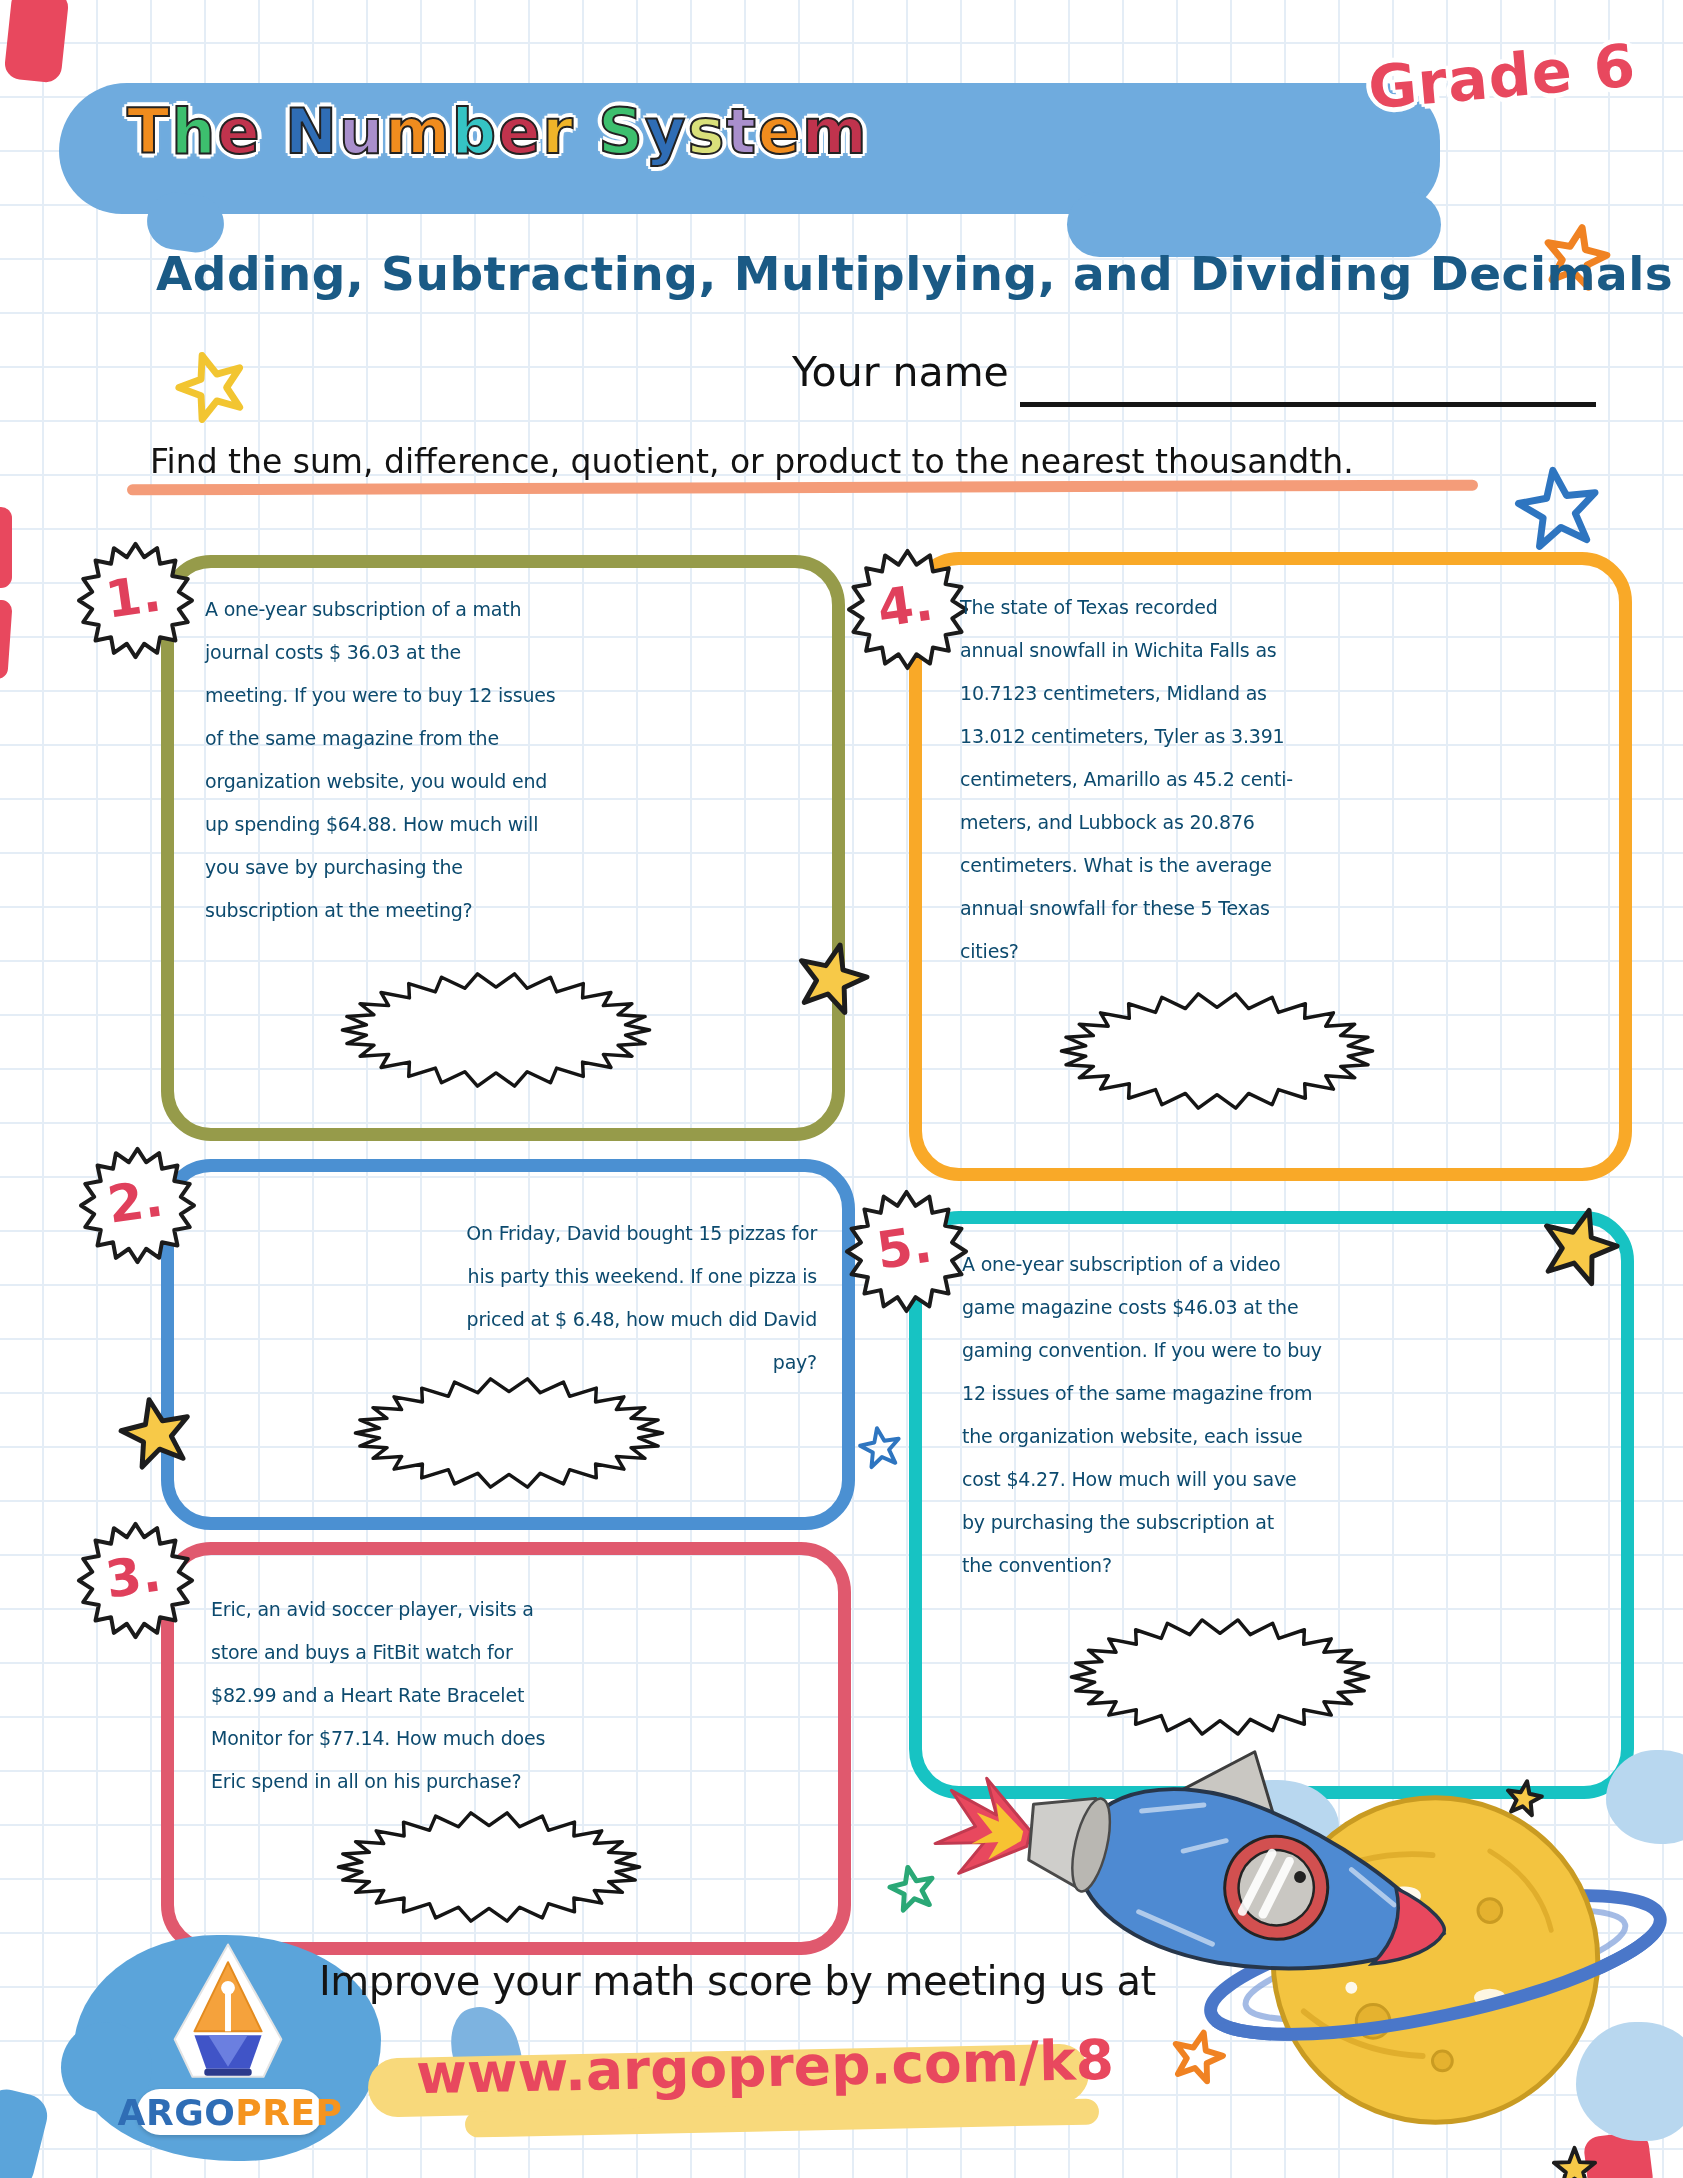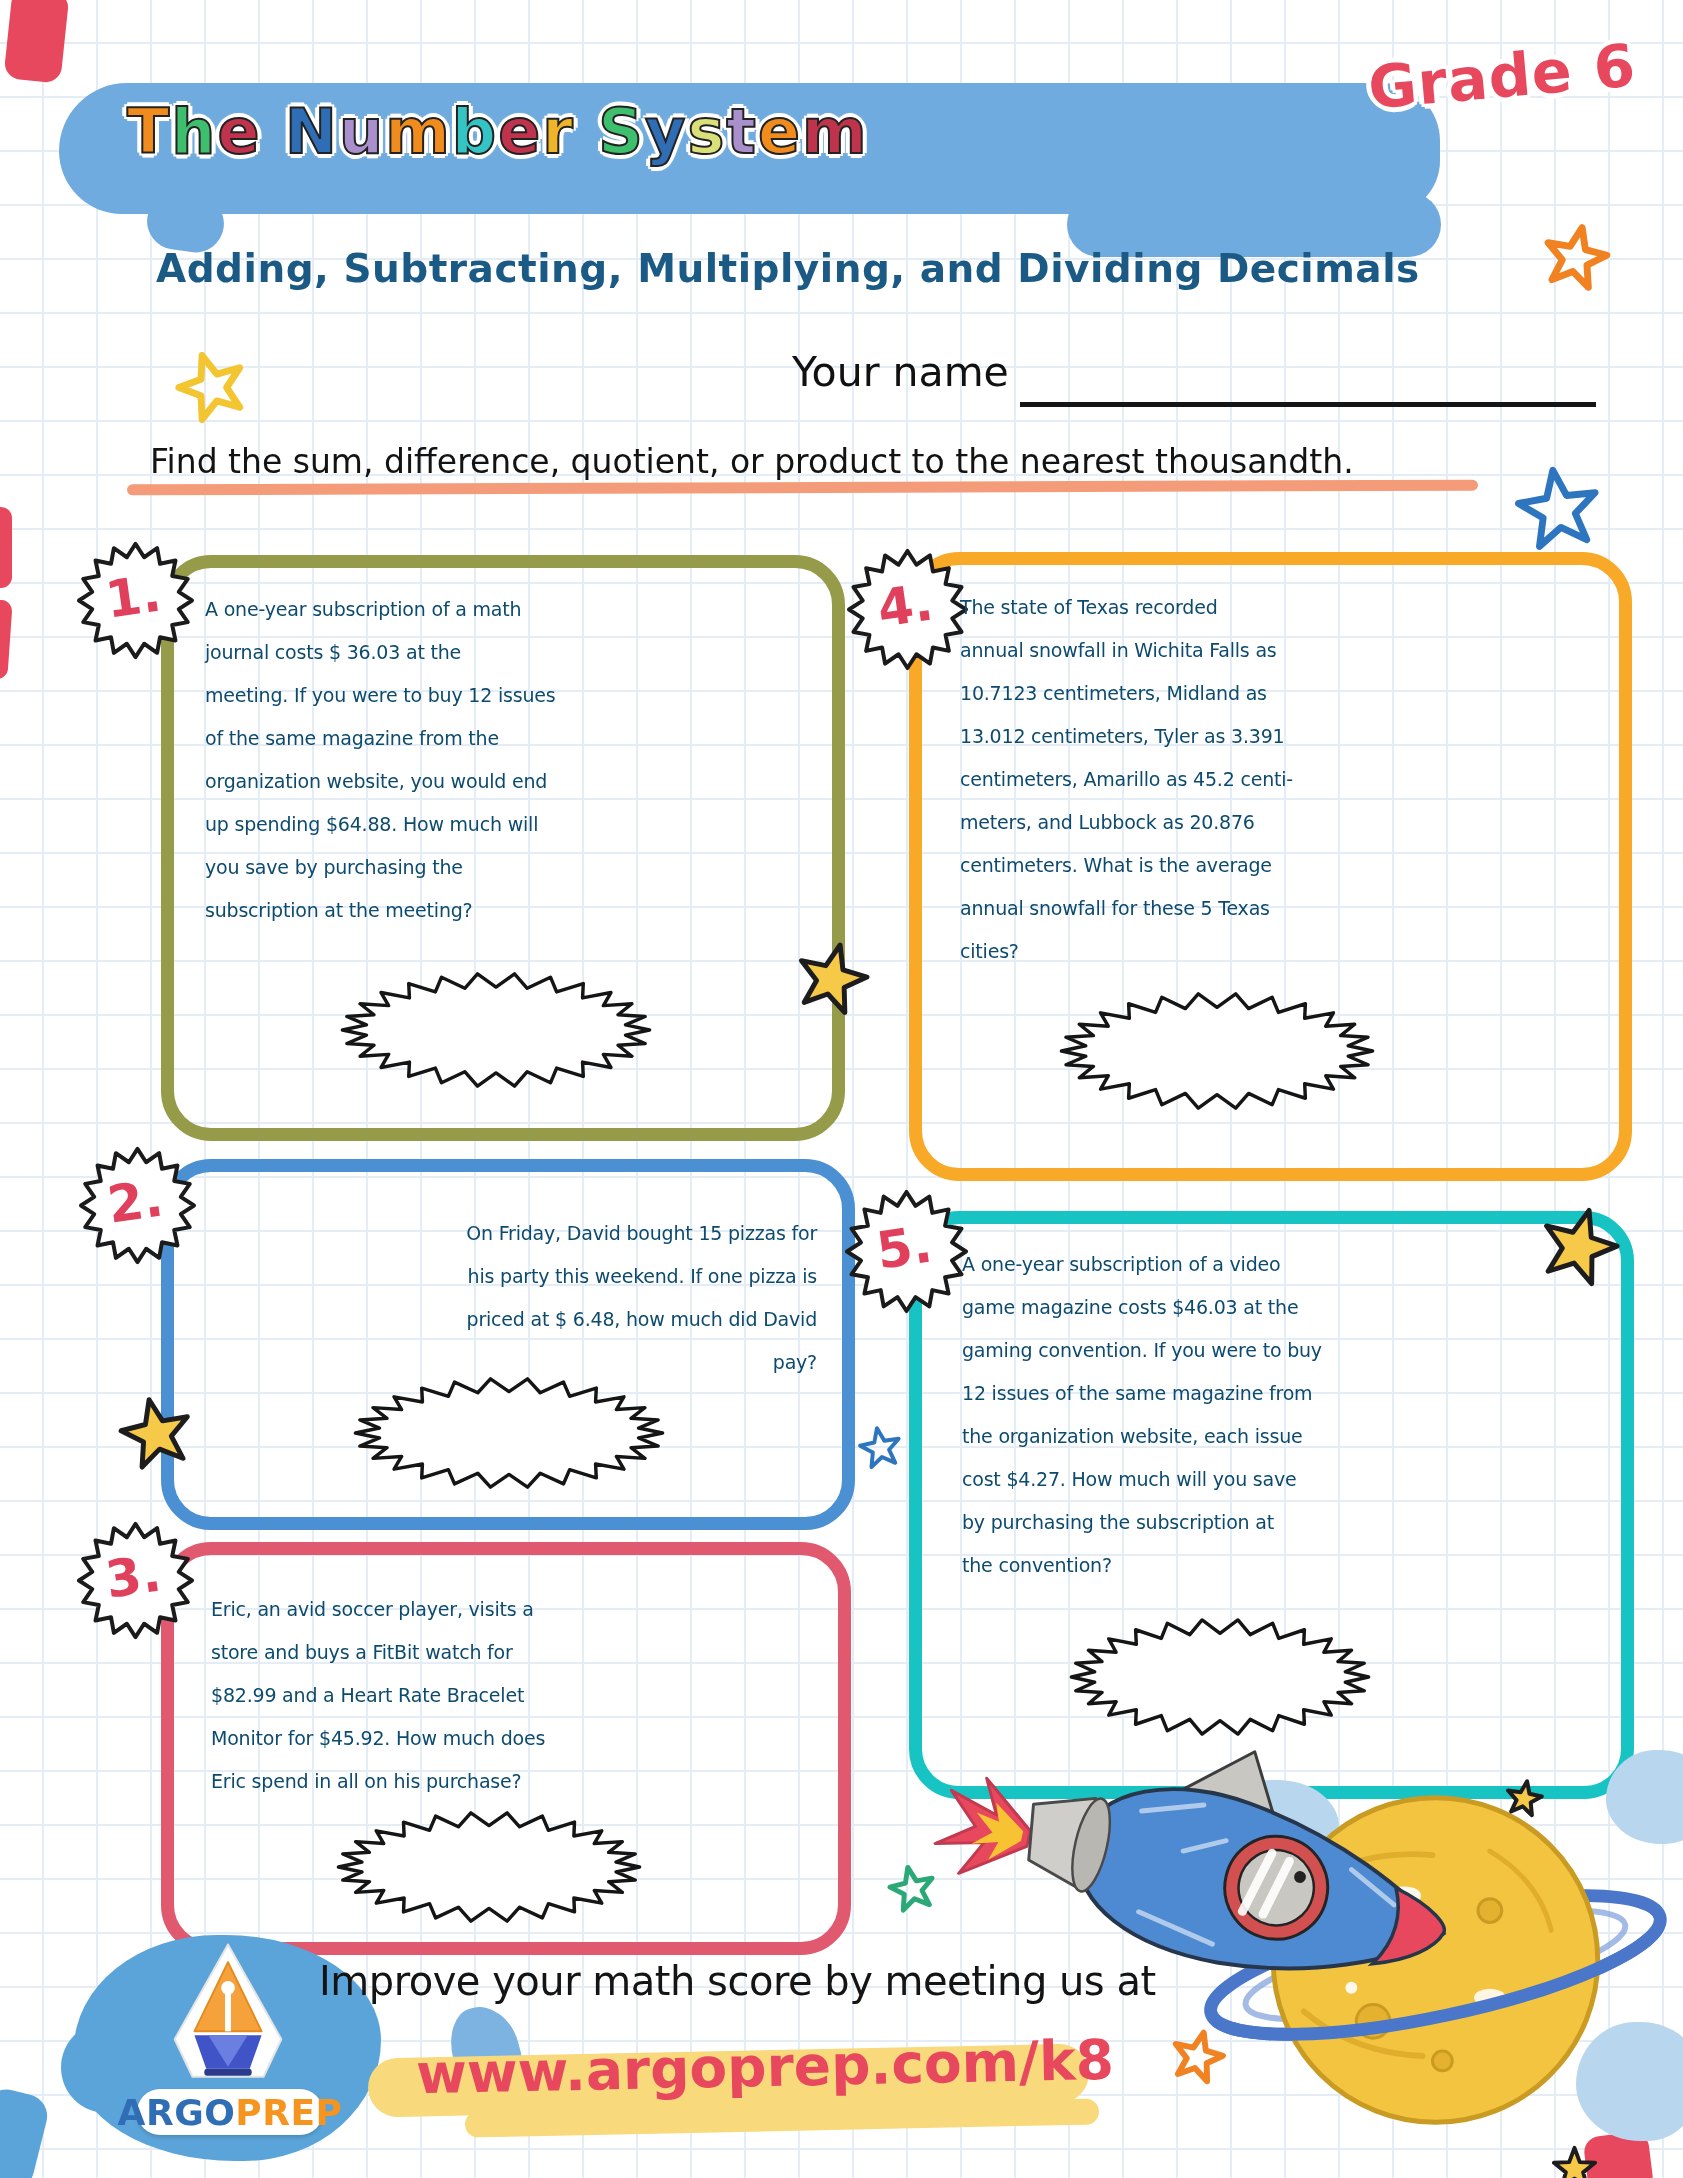--- a/index.html
+++ b/index.html
@@ -10,21 +10,21 @@
   .dec{position:absolute;line-height:0;}
   
   .band{position:absolute;left:59px;top:83px;width:1381px;height:131px;background:#6fabde;border-radius:69px 59px 54px 64px;}
   .band-tail{position:absolute;left:147px;top:194px;width:77px;height:57px;background:#6fabde;border-radius:30px;transform:rotate(8deg);}
   .band-swoosh{position:absolute;left:1067px;top:192px;width:374px;height:65px;background:#6fabde;border-radius:34px;}
   .title{position:absolute;left:127px;top:95px;font-size:62px;font-weight:bold;letter-spacing:2px;white-space:pre;
     -webkit-text-stroke:2px #222;
     text-shadow:0 0 6px #fff,3px 3px 0 #fff,-3px 3px 0 #fff,3px -3px 0 #fff,-3px -3px 0 #fff,5px 0 0 #fff,-5px 0 0 #fff,0 5px 0 #fff,0 -5px 0 #fff;}
   .grade{position:absolute;left:1368px;top:42px;font-size:59px;font-weight:bold;color:#e8485e;transform:rotate(-5deg);letter-spacing:1px;
     text-shadow:3px 3px 0 #fff,-3px 3px 0 #fff,3px -3px 0 #fff,-3px -3px 0 #fff,5px 0 0 #fff,-5px 0 0 #fff,0 5px 0 #fff,0 -5px 0 #fff;}
-  .subtitle{position:absolute;left:156px;top:246px;font-size:39px;font-weight:600;color:#1a5a85;letter-spacing:0.5px;}
+  .subtitle{position:absolute;left:156px;top:246px;font-size:47px;font-weight:600;color:#1a5a85;letter-spacing:0.5px;}
   .name-label{position:absolute;left:792px;top:348px;font-size:41px;color:#111;}
   .name-line{position:absolute;left:1020px;top:354px;width:576px;height:48px;border-bottom:5px solid #151515;}
   .instruction{position:absolute;left:150px;top:442px;font-size:33px;color:#131313;}
   .underline{position:absolute;left:127px;top:482px;width:1351px;height:11px;background:#f49c79;border-radius:8px;transform:rotate(-.2deg);}
   
   .prob{position:absolute;border:13px solid #888;border-radius:50px;background:transparent;}
   .prob-text{position:absolute;font-size:19px;line-height:43px;color:#0c4a6e;white-space:pre-line;letter-spacing:-0.2px;}
   .badge{position:absolute;}
   .badge .badge-num{position:absolute;left:0;top:0;width:100%;height:100%;display:flex;align-items:center;justify-content:center;
     font-size:51px;font-weight:bold;color:#e0405c;transform:rotate(-8deg);padding-bottom:4px;box-sizing:border-box;}
@@ -124,21 +124,21 @@
   <div class="prob" style="left: 161px; top: 1542px; width: 664px; height: 387px; border-color: rgb(224, 89, 110);"></div>
   <div class="badge" style="left:73px;top:1518px;width:121px;height:121px;">
     <span class="shape-burst"><svg width="125" height="125" viewBox="0 0 126 126">
           <polygon points="63.0,6.0 71.7,19.4 84.8,10.3 87.7,26.0 103.3,22.7 100.0,38.3 115.7,41.2 106.6,54.3 120.0,63.0 106.6,71.7 115.7,84.8 100.0,87.7 103.3,103.3 87.7,100.0 84.8,115.7 71.7,106.6 63.0,120.0 54.3,106.6 41.2,115.7 38.3,100.0 22.7,103.3 26.0,87.7 10.3,84.8 19.4,71.7 6.0,63.0 19.4,54.3 10.3,41.2 26.0,38.3 22.7,22.7 38.3,26.0 41.2,10.3 54.3,19.4" fill="#fff" stroke="#1b1b1b" stroke-width="4" stroke-linejoin="round"></polygon>
         </svg></span>
     <span class="badge-num">3.</span>
   </div>
   <div class="prob-text" style="left:211px;top:1588px;width:606px;">Eric, an avid soccer player, visits a
 store and buys a FitBit watch for
 $82.99 and a Heart Rate Bracelet
-Monitor for $45.92. How much does
+Monitor for $77.14. How much does
 Eric spend in all on his purchase?</div>
   <span class="dec shape-bubble" style="left:333px;top:1807px"><svg width="312" height="120" viewBox="0 0 315 121">
         <polygon points="309.5,60.5 285.8,65.5 305.1,73.7 278.3,75.3 292.1,86.1 263.8,84.2 271.3,97.0 243.2,91.8 243.8,105.8 217.5,97.5 211.4,111.9 188.4,101.1 175.8,115.1 157.5,102.3 139.2,115.1 126.6,101.1 103.6,111.9 97.5,97.5 71.2,105.8 71.8,91.8 43.7,97.0 51.2,84.2 22.9,86.1 36.7,75.3 9.9,73.7 29.2,65.5 5.5,60.5 29.2,55.5 9.9,47.3 36.7,45.7 22.9,34.9 51.2,36.8 43.7,24.0 71.8,29.2 71.2,15.2 97.5,23.5 103.6,9.1 126.6,19.9 139.2,5.9 157.5,18.7 175.8,5.9 188.4,19.9 211.4,9.1 217.5,23.5 243.8,15.2 243.2,29.2 271.3,24.0 263.8,36.8 292.1,34.9 278.3,45.7 305.1,47.3 285.8,55.5" fill="#fff" stroke="#151515" stroke-width="3.5" stroke-linejoin="round"></polygon>
       </svg></span>
 
   <div class="prob" style="left: 909px; top: 552px; width: 697px; height: 603px; border-color: rgb(249, 169, 40);"></div>
   <div class="badge" style="left:843px;top:545px;width:125px;height:125px;">
     <span class="shape-burst"><svg width="129" height="129" viewBox="0 0 130 130">
           <polygon points="65.0,6.0 74.0,19.9 87.6,10.5 90.6,26.7 106.7,23.3 103.3,39.4 119.5,42.4 110.1,56.0 124.0,65.0 110.1,74.0 119.5,87.6 103.3,90.6 106.7,106.7 90.6,103.3 87.6,119.5 74.0,110.1 65.0,124.0 56.0,110.1 42.4,119.5 39.4,103.3 23.3,106.7 26.7,90.6 10.5,87.6 19.9,74.0 6.0,65.0 19.9,56.0 10.5,42.4 26.7,39.4 23.3,23.3 39.4,26.7 42.4,10.5 56.0,19.9" fill="#fff" stroke="#1b1b1b" stroke-width="4" stroke-linejoin="round"></polygon>
         </svg></span>

